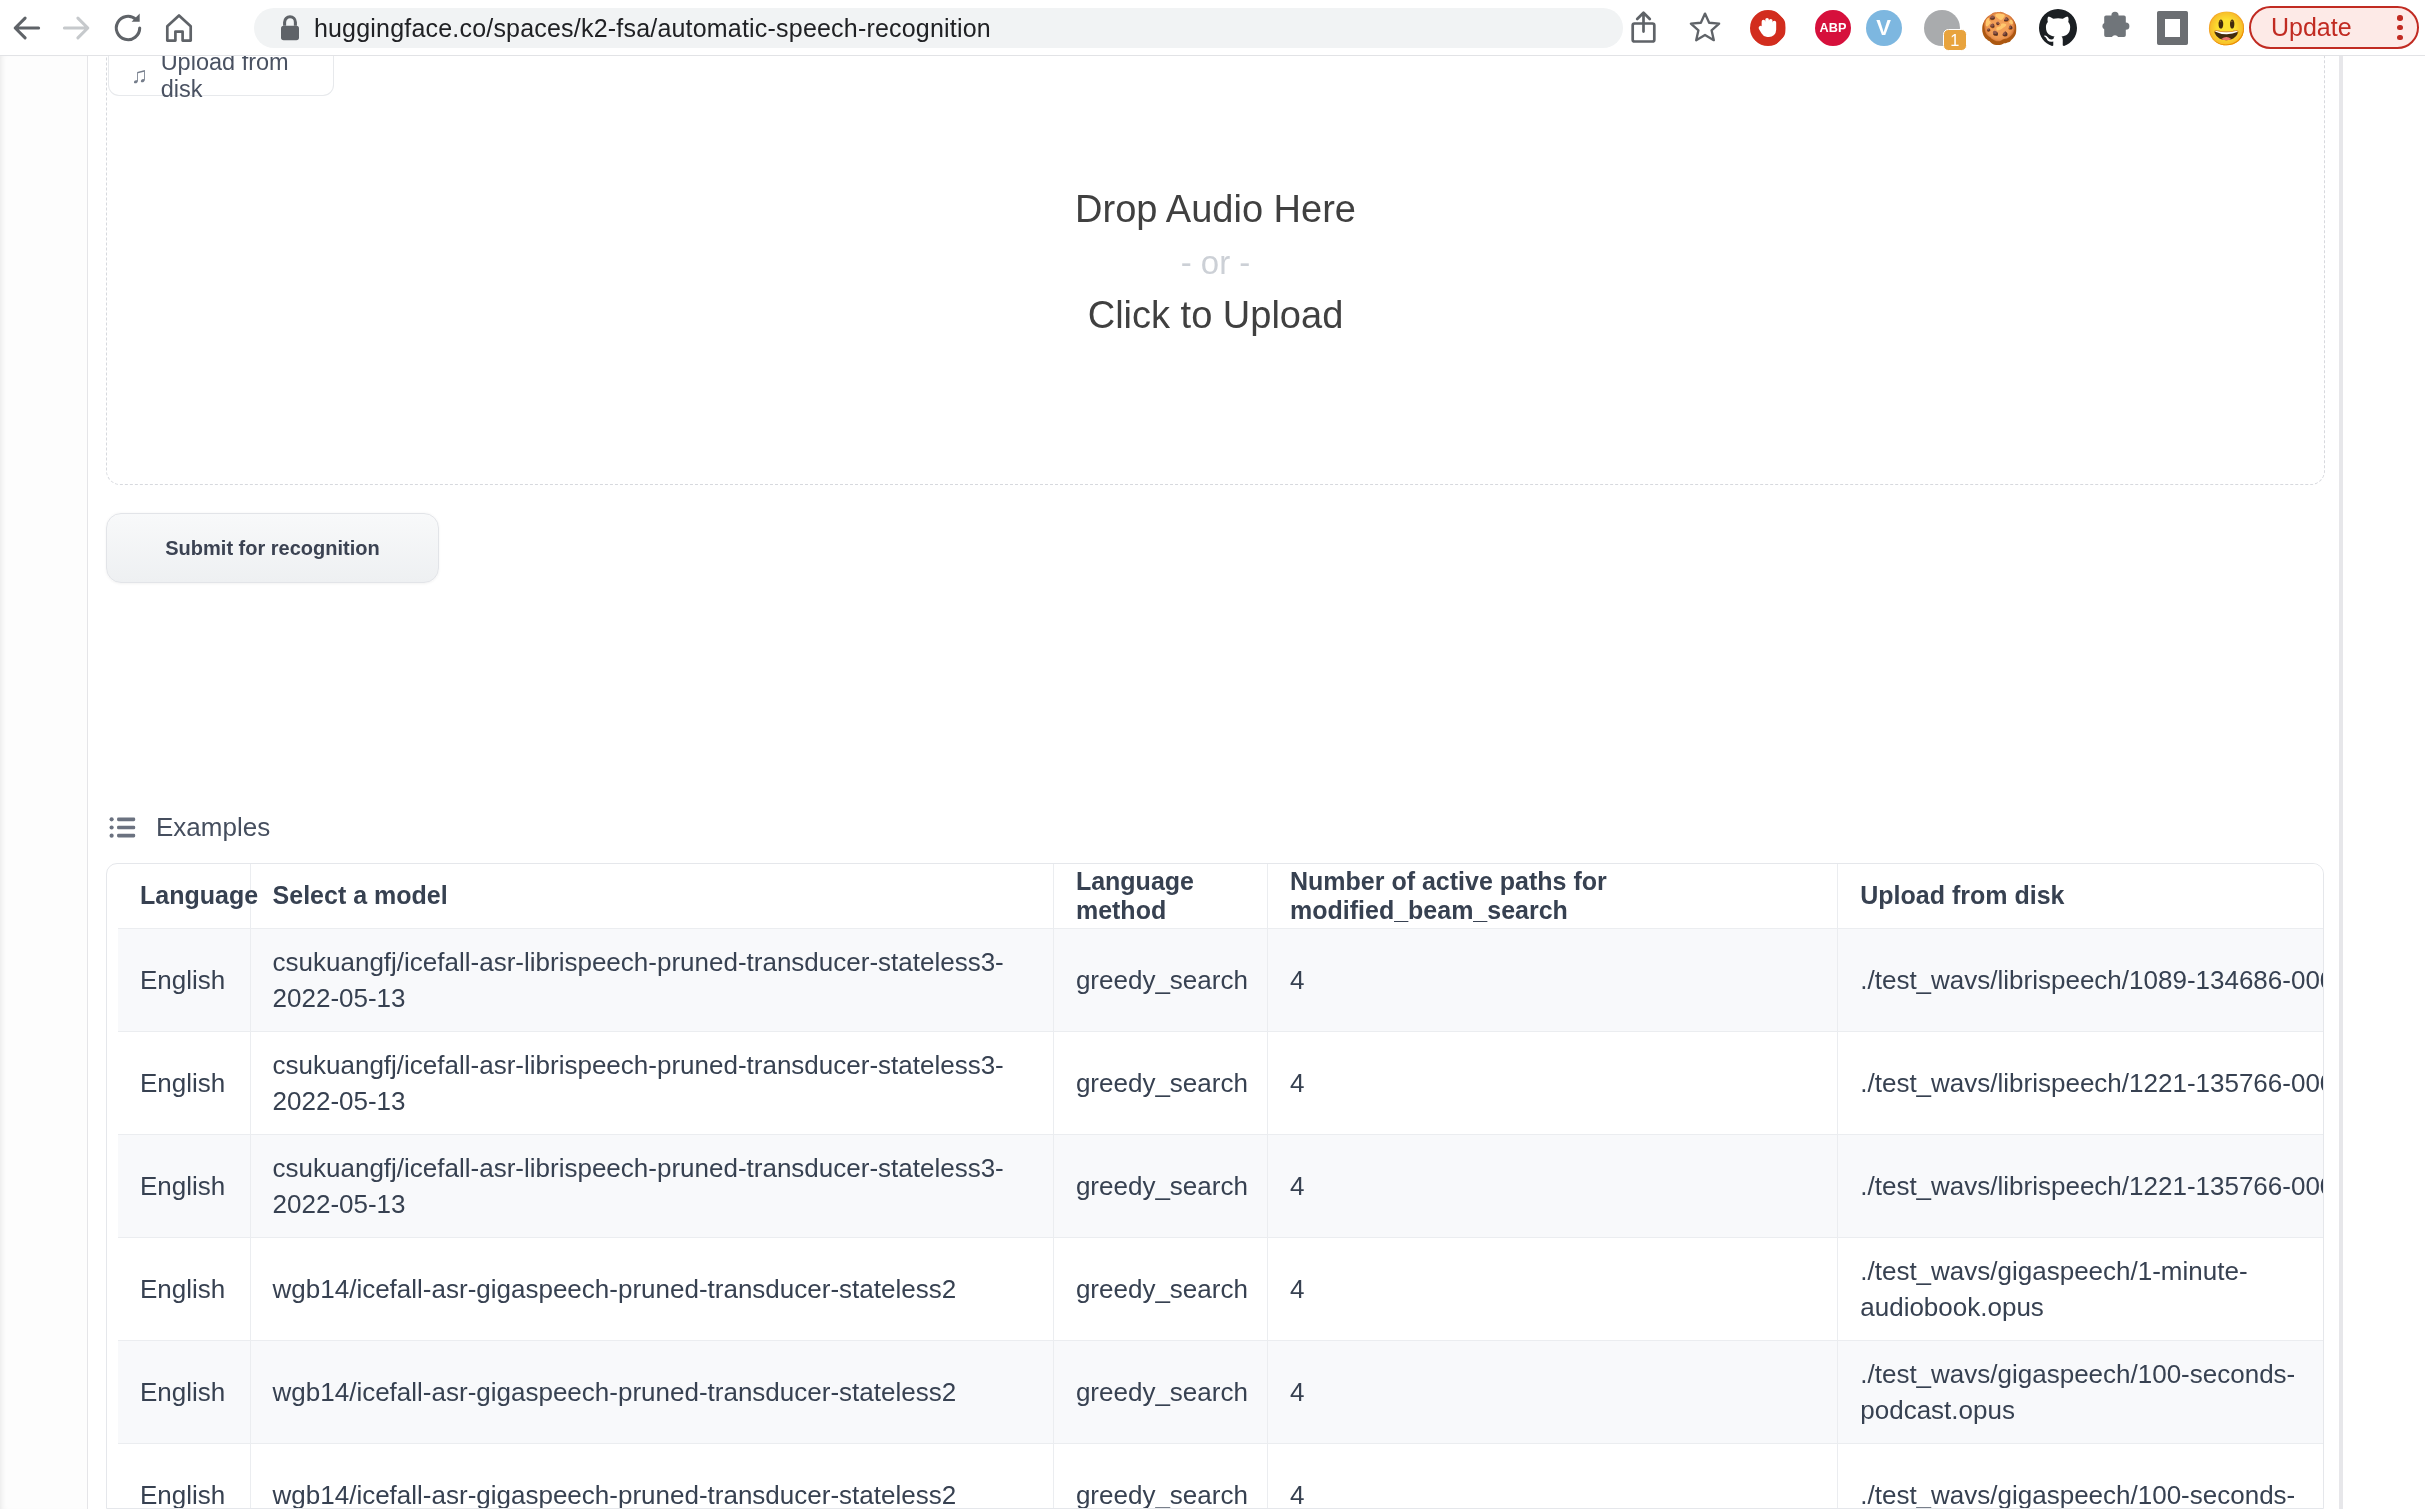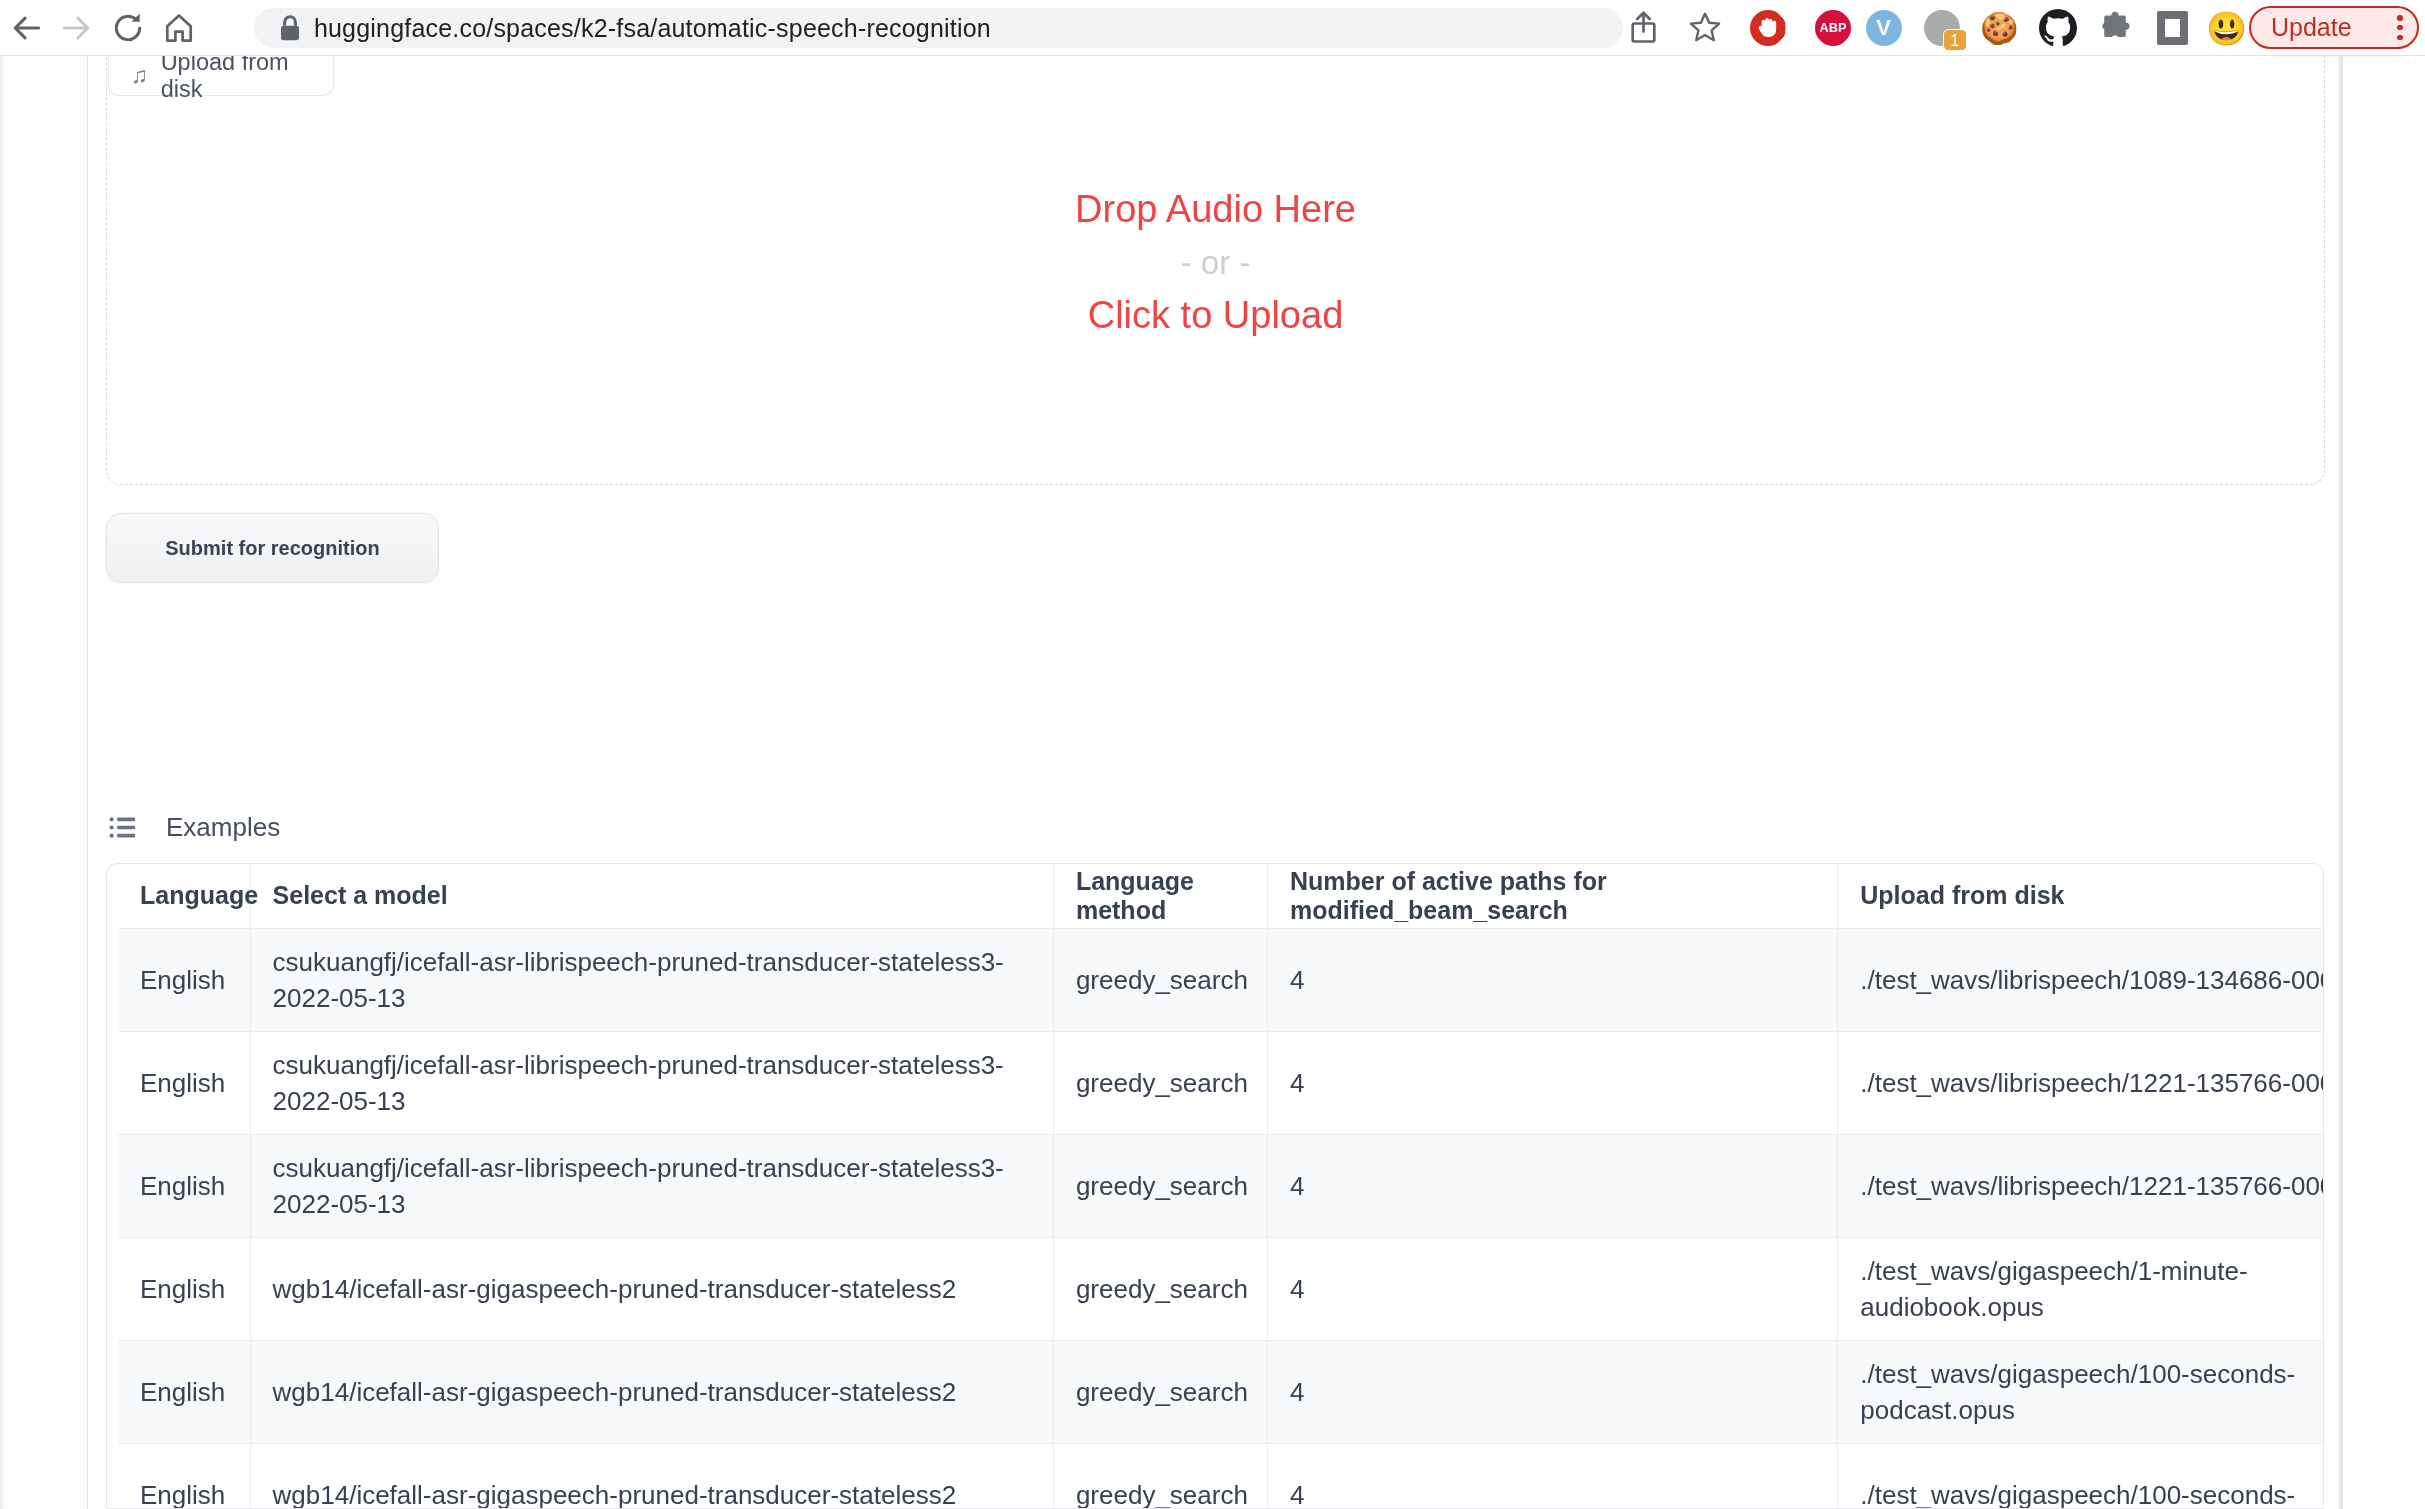--- a/index.html
+++ b/index.html
@@ -45,40 +45,40 @@
   .dropzone { position:absolute; left:106px; top:18px; width:2219px; height:467px;
               border:1.8px dashed #d7d9de; border-radius:14.5px; background:#fff; }
   .upload-tab { position:absolute; left:108px; top:56px; width:226px; height:40px;
                 background:#fff; border:1.8px solid #e7e9ec; border-top:none;
                 border-radius:0 0 11px 11px; display:flex; align-items:center; gap:12.7px;
                 padding-left:22px; z-index:5; }
   .upload-tab .note { font-size:22.6px; color:#757d8b; }
   .upload-tab .tab-label { font-size:23.5px; color:#4a5262; }
   .drop-hint { position:absolute; left:106px; top:188px; width:2219px; text-align:center;
                display:flex; flex-direction:column; gap:12.7px; }
-  .drop-l1, .drop-l3 { font-size:38px; color:#ef4444;text-align:center; }
+  .drop-l1, .drop-l3 { font-size:38px; color:#404040;text-align:center; }
   .drop-l2 { font-size:33px; color:#ccd0d6; }
 
   .submit-btn { position:absolute; left:106px; top:513px; width:333px; height:70px;
                 background:linear-gradient(#f8f9fa,#eef0f2); border:1.8px solid #e2e4e8;
                 border-radius:15px; box-shadow:0 0.9px 2.7px rgba(0,0,0,0.05);
                 font-size:20px; font-weight:600; color:#3b4252;
                 display:flex; align-items:center; justify-content:center;
                 font-family:"Liberation Sans", sans-serif; }
 
   .output-panel { position:absolute; left:106px; top:606px; width:2219px; height:170px;
                   border:1.8px solid #e7e9ec; border-radius:12.7px; background:#fff; }
   .output-label { position:absolute; left:23.5px; top:25px; font-size:26px; color:#4f5866; }
   .output-box { position:absolute; left:22px; top:69px; width:2174px; height:78px;
                 border:1.8px solid #e3e5e9; border-radius:11px; background:#fff;
                 box-shadow:inset 0 0.9px 3.6px rgba(0,0,0,0.04);
                 font-size:26px; color:#374151; padding:0 18px;
                 font-family:"Liberation Sans", sans-serif; }
 
-  .examples-row { position:absolute; left:108px; top:812px; display:flex; align-items:center; gap:29px; }
+  .examples-row { position:absolute; left:108px; top:812px; display:flex; align-items:center; gap:19px; }
   .examples-label { font-size:26px; color:#454e5e; }
 
   .ex-table { position:absolute; left:106px; top:863px; width:2218px; height:646px;
               border:1.8px solid #e5e7eb; border-radius:11px 11px 0 0; overflow:hidden;
               background:#fff;padding-left:11px; }
   table { border-collapse:collapse; table-layout:fixed; width:2216px; }
   col.c-lang   { width:132px; }
   col.c-model  { width:803px; }
   col.c-dec    { width:214px; }
   col.c-paths  { width:570px; }

